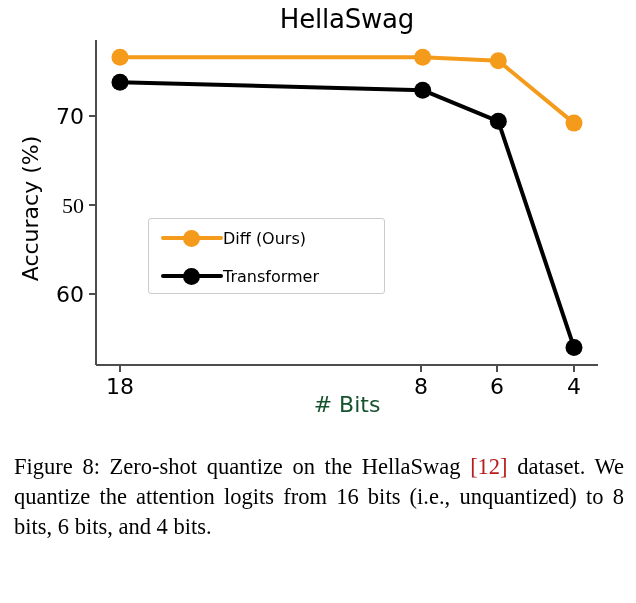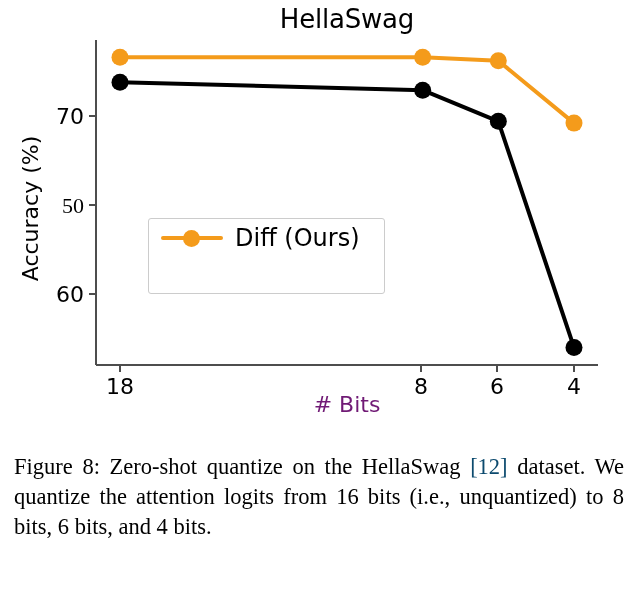--- a/index.html
+++ b/index.html
@@ -45,21 +45,21 @@
     color: #000000;
     letter-spacing: -0.2px;
   }
   .axis-label-x {
     position: absolute;
     left: 96px;
     top: 392px;
     width: 502px;
     text-align: center;
     font-size: 22px;
-    color: #701a75;
+    color: #14532d;
   }
   .axis-label-y {
     position: absolute;
     left: -65px;
     top: 196px;
     width: 190px;
     text-align: center;
     font-size: 22px;
     color: #000000;
     transform: rotate(-90deg);
@@ -119,41 +119,40 @@
   }
   .legend-swatch .dot {
     position: absolute;
     left: 22px;
     top: 3px;
     width: 17px;
     height: 17px;
     border-radius: 50%;
   }
   .legend-text {
-    font-size: 24px;
-    color: #000000;
-    margin-left: 12px;
+    font-size: 16px;
+    color: #000000;
     white-space: nowrap;
   }
 
   
   #caption {
     position: absolute;
     left: 14px;
     top: 452px;
     width: 610px;
     font-family: "Liberation Serif", serif;
     font-size: 22.5px;
     line-height: 30px;
     color: #000000;
     text-align: justify;
     text-justify: inter-word;
   }
   #caption .cite {
-    color: #0c4a6e;
+    color: #b91c1c;
   }
 </style>
 </head>
 <body>
 
 <div id="page">
 
   <div id="figure">
 
     <div class="chart-title">HellaSwag</div>
@@ -200,20 +199,27 @@
     <div class="axis-label-y">Accuracy (%)</div>
 
     <div id="legend">
       <div class="legend-row r0">
         <span class="legend-swatch">
           <span class="bar" id="lg-bar-0" style="background: rgb(244, 155, 27);"></span>
           <span class="dot" id="lg-dot-0" style="background: rgb(244, 155, 27);"></span>
         </span>
         <span class="legend-text">Diff (Ours)</span>
       </div>
+      <div class="legend-row r1">
+        <span class="legend-swatch">
+          <span class="bar" id="lg-bar-1" style="background: rgb(0, 0, 0);"></span>
+          <span class="dot" id="lg-dot-1" style="background: rgb(0, 0, 0);"></span>
+        </span>
+        <span class="legend-text">Transformer</span>
+      </div>
     </div>
 
   </div>
 
   <div id="caption">
     <span>Figure 8:</span><span> Zero-shot quantize on the HellaSwag </span><span class="cite">[12]</span><span> dataset. We quantize the attention logits from 16 bits (i.e., unquantized) to 8 bits, 6 bits, and 4 bits.</span>
   </div>
 
 </div>
 

